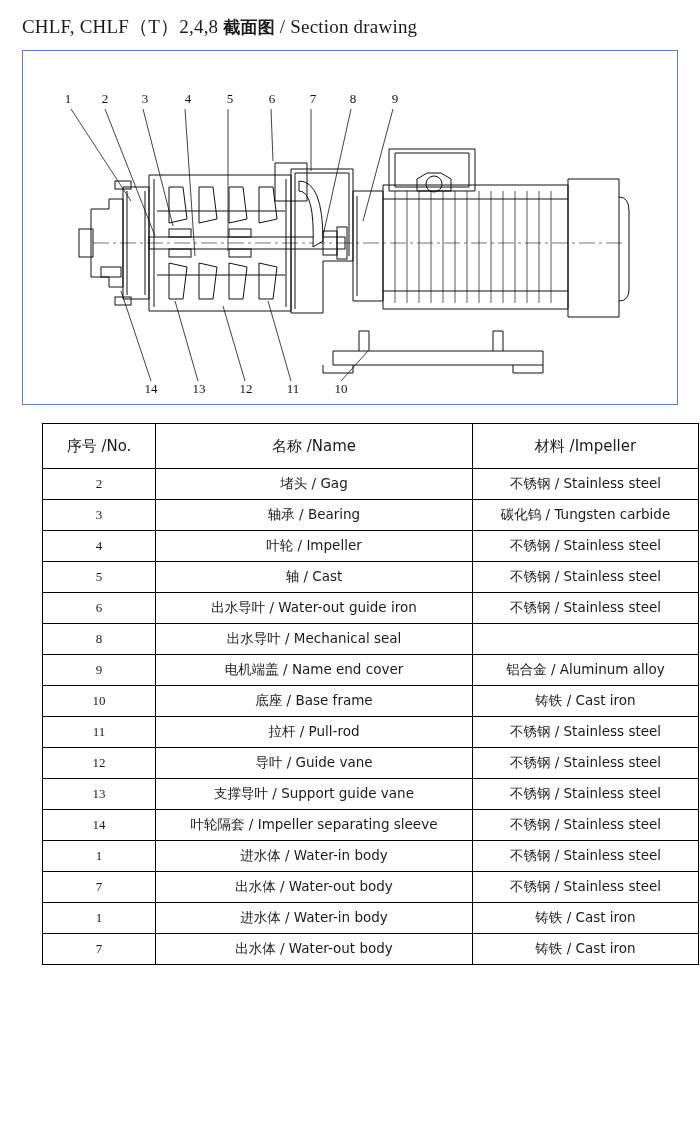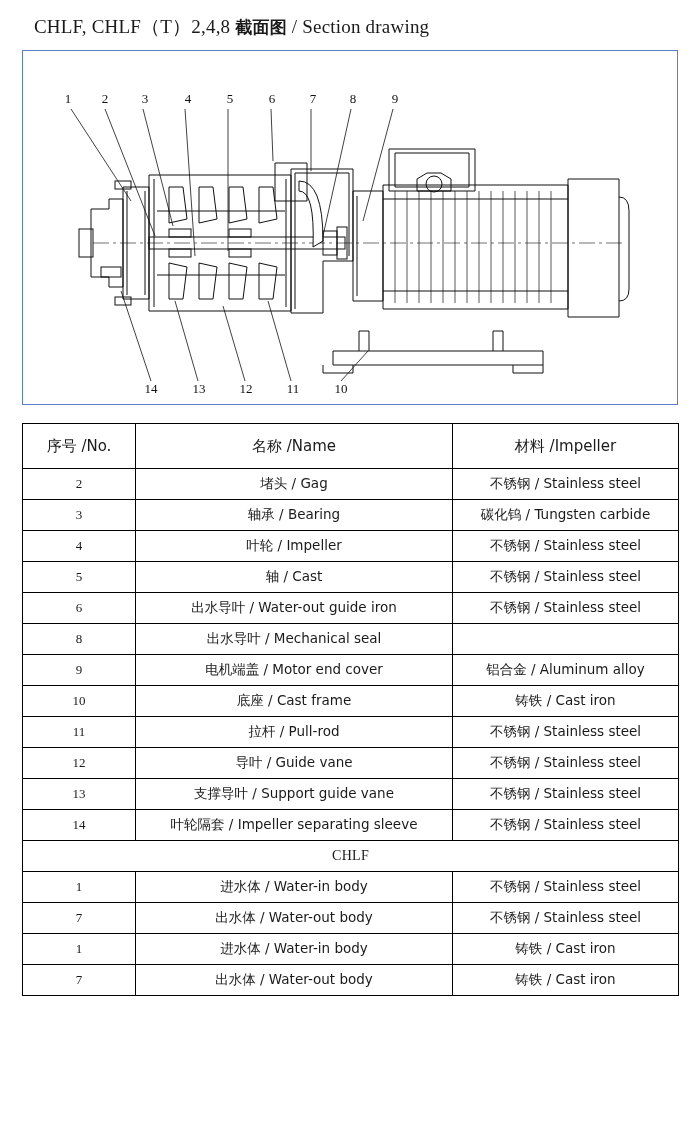--- a/index.html
+++ b/index.html
@@ -18,21 +18,21 @@
   .page {
     width: 700px;
     height: 1128px;
     box-sizing: border-box;
     padding: 0 22px;
     position: relative;
   }
   h1.section-title {
     font-size: 19px;
     font-weight: bold;
-    margin: 14px 0 10px 12px;
+    margin: 14px 0 10px 0;
     letter-spacing: 0.2px;
     font-family: "Liberation Serif", serif;
   }
   h1.section-title .cn {
     font-family: "DejaVu Sans", sans-serif;
     font-size: 17px;
   }
   h1.section-title .light {
     font-weight: normal;
   }
@@ -55,20 +55,21 @@
   h2.material-title .cn {
     font-family: "DejaVu Sans", sans-serif;
     font-weight: bold;
     font-size: 17px;
   }
   table.material {
     border-collapse: collapse;
     width: 656px;
     table-layout: fixed;
     font-size: 13.5px;
+    margin-left: 20px;
   }
   table.material td, table.material th {
     border: 1px solid #000000;
     text-align: center;
     vertical-align: middle;
     padding: 0;
     height: 30px;
     font-weight: normal;
   }
   table.material thead td {
@@ -270,26 +271,26 @@
         <td class="cn">出水导叶 / Water-out guide iron</td>
         <td class="cn">不锈钢 / Stainless steel</td>
       </tr>
       <tr>
         <td class="num-label">8</td>
         <td class="cn">出水导叶 / Mechanical seal</td>
         <td class="cn"></td>
       </tr>
       <tr>
         <td class="num-label">9</td>
-        <td class="cn">电机端盖 / Motor end cover</td>
+        <td class="cn">电机端盖 / Name end cover</td>
         <td class="cn">铝合金 / Aluminum alloy</td>
       </tr>
       <tr>
         <td class="num-label">10</td>
-        <td class="cn">底座 / Cast frame</td>
+        <td class="cn">底座 / Base frame</td>
         <td class="cn">铸铁 / Cast iron</td>
       </tr>
       <tr>
         <td class="num-label">11</td>
         <td class="cn">拉杆 / Pull-rod</td>
         <td class="cn">不锈钢 / Stainless steel</td>
       </tr>
       <tr>
         <td class="num-label">12</td>
         <td class="cn">导叶 / Guide vane</td>
@@ -299,23 +300,20 @@
         <td class="num-label">13</td>
         <td class="cn">支撑导叶 / Support guide vane</td>
         <td class="cn">不锈钢 / Stainless steel</td>
       </tr>
       <tr>
         <td class="num-label">14</td>
         <td class="cn">叶轮隔套 / Impeller separating sleeve</td>
         <td class="cn">不锈钢 / Stainless steel</td>
       </tr>
 
-      <tr>
-        <td class="group" colspan="3">CHLF</td>
-      </tr>
       <tr>
         <td class="num-label">1</td>
         <td class="cn">进水体 / Water-in body</td>
         <td class="cn">不锈钢 / Stainless steel</td>
       </tr>
       <tr>
         <td class="num-label">7</td>
         <td class="cn">出水体 / Water-out body</td>
         <td class="cn">不锈钢 / Stainless steel</td>
       </tr>

